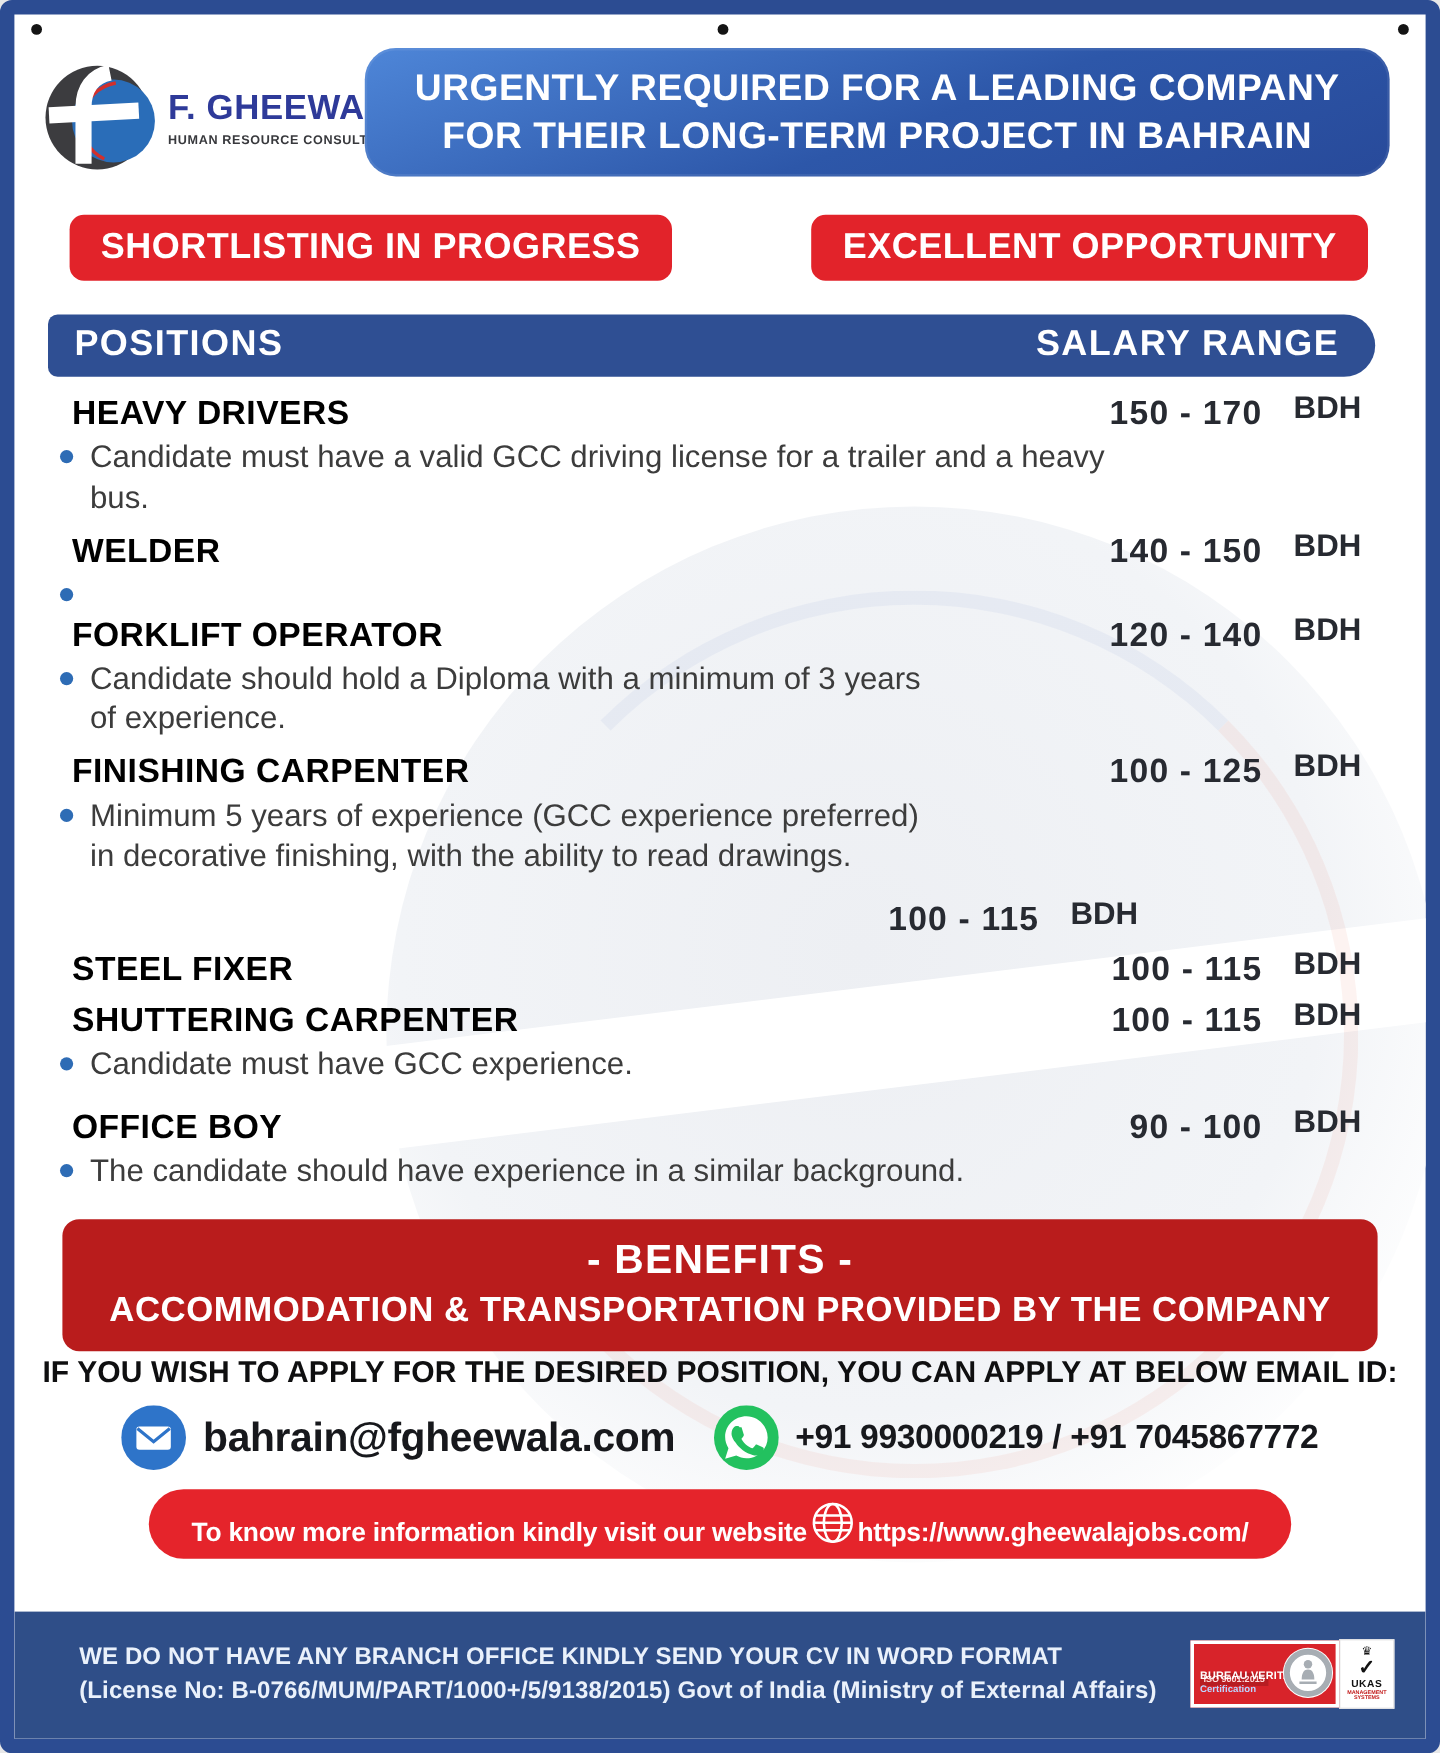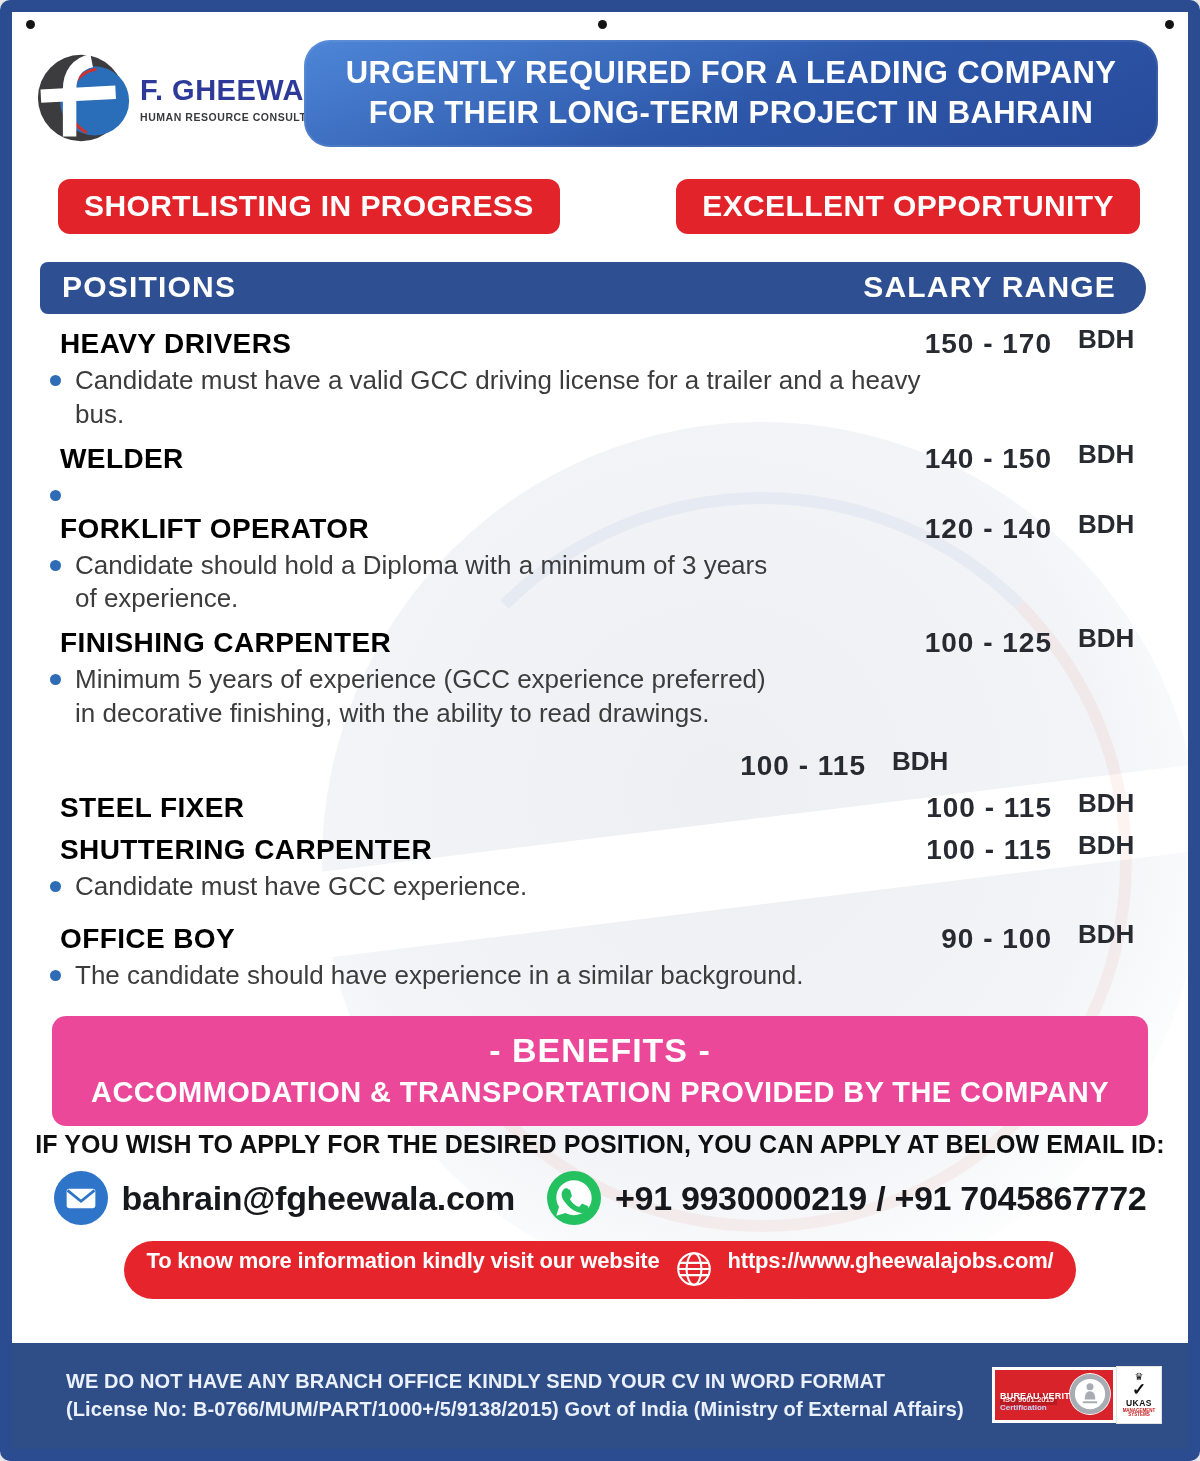--- a/index.html
+++ b/index.html
@@ -51,39 +51,39 @@
   .ptitle{font-size:28px; font-weight:800; color:#000000; letter-spacing:.4px; padding-left:20px; white-space:nowrap;}
   .psalary{font-size:28px; font-weight:800; color:#272a31; text-align:right; letter-spacing:1px; white-space:nowrap;}
   .pcur{font-size:26px; font-weight:800; color:#272a31; transform:translateY(-5px);}
   .bullet{display:flex; gap:14px; padding-left:10px; margin-top:4px; max-width:900px;}
   .bdot{width:11px; height:11px; border-radius:50%; background:#2e6cb5; flex:none; margin-top:11px;}
   .btext{font-size:26px; color:#3c3c3c; line-height:1.28; white-space:pre-line;}
   .gap-lg{margin-bottom:20px;}
   .gap-sm{margin-bottom:10px;}
 
   
-  .benefits{margin:12px 40px 0; background:#ec4899; border-radius:14px; color:#fff; text-align:center;
+  .benefits{margin:12px 40px 0; background:#b91c1c; border-radius:14px; color:#fff; text-align:center;
     padding:15px 10px 17px; position:relative; z-index:2;}
   .ben-t{font-size:34px; font-weight:800; letter-spacing:1px;}
   .ben-s{font-size:29px; font-weight:800; letter-spacing:.4px; margin-top:6px; white-space:nowrap;}
 
   
   .apply{margin-top:4px; text-align:center; font-size:25px; font-weight:800; color:#0f0f10;
     letter-spacing:.1px; position:relative; z-index:2; white-space:nowrap;}
 
   
   .contact{display:flex; align-items:center; justify-content:center; gap:14px; margin-top:12px;
     padding:0 20px; position:relative; z-index:2;}
   .cicon{width:54px; height:54px; flex:none;}
   .email-text{font-size:34px; font-weight:800; color:#17181c; letter-spacing:-.3px; white-space:nowrap; margin-right:18px;}
-  .phones{font-size:34px; font-weight:800; color:#17181c; letter-spacing:-.3px; white-space:nowrap;}
-
-  
-  .webbar{margin:16px 112px 0; background:#e5242b; border-radius:30px; display:flex; align-items:flex-start;
-    justify-content:center; gap:13px; padding:7px 20px 9px; color:#fff; position:relative; z-index:2;}
+  .phones{font-size:28px; font-weight:800; color:#17181c; letter-spacing:-.3px; white-space:nowrap;}
+
+  
+  .webbar{margin:16px 112px 0; background:#e5242b; border-radius:30px; display:flex; align-items:flex-end;
+    justify-content:center; padding:7px 20px 9px; color:#fff; position:relative; z-index:2;}
   .web-prefix,.web-url{font-size:22px; font-weight:700; letter-spacing:-.2px; white-space:nowrap;}
   .globe{width:42px; height:42px; flex:none;}
 
   
   .footer{margin-top:auto; background:#2f4e88; display:flex; align-items:center; justify-content:space-between;
     padding:16px 26px 18px; position:relative; z-index:2; min-height:72px;}
   .ftext{display:flex; flex-direction:column; gap:5px;margin-left:28px;}
   .f1,.f2{font-size:20px; font-weight:700; color:#eaf1fb; letter-spacing:.1px; white-space:nowrap;}
   .certs{display:flex; align-items:center; flex:none;}
   .bv{position:relative; background:#d8232a; border:3px solid #fff; width:118px; height:50px; flex:none;}

